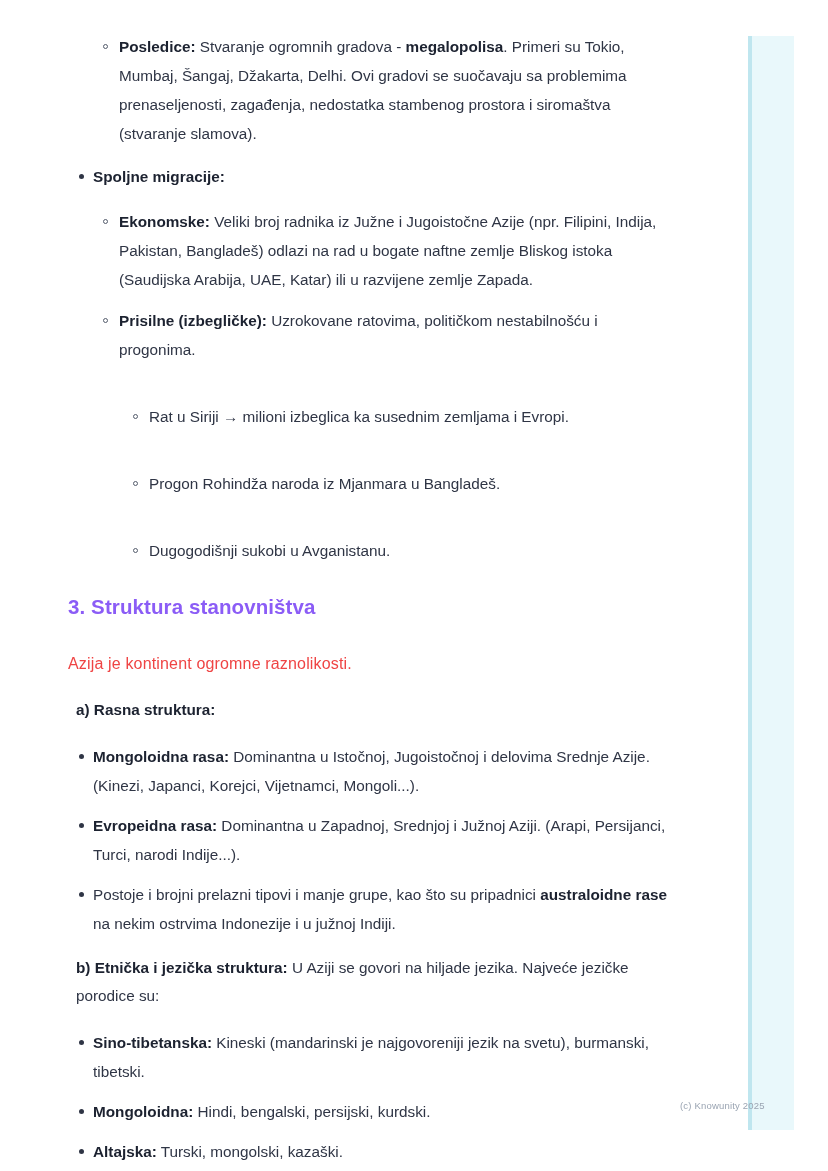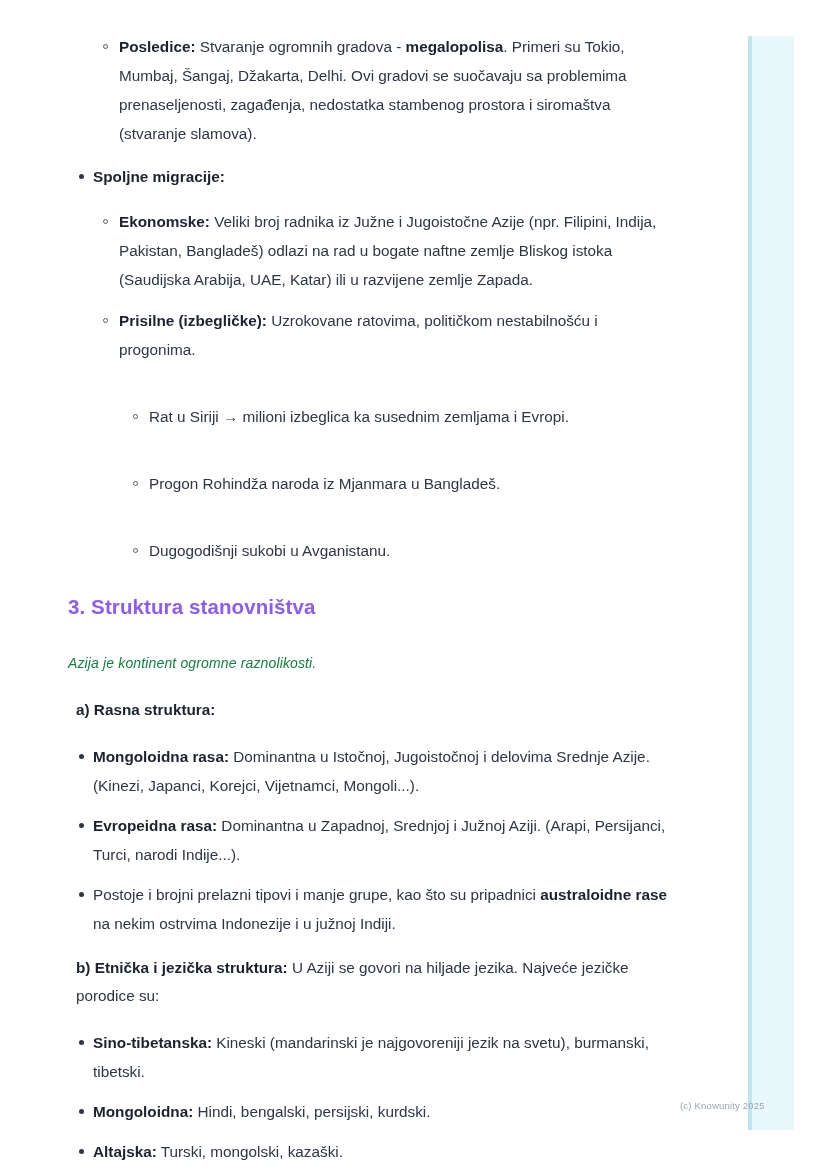--- a/index.html
+++ b/index.html
@@ -45,26 +45,25 @@
   }
   #content {
     position: absolute;
     left: 68px;
     top: 32px;
     width: 600px;
   }
 
   
   .para {
-    font-size: 14px;
+    font-size: 16px;
     line-height: 29px;
     margin: 0 0 18px 0;
-    color: #15803d;
+    color: #ef4444;
     letter-spacing: 0.01em;
-    font-style: italic;
   }
 
   .section-heading {
     font-size: 20.5px;
     font-weight: bold;
     color: #8b5cf6;
     margin: 30px 0 30px 0;
     letter-spacing: 0.005em;
   }
 

